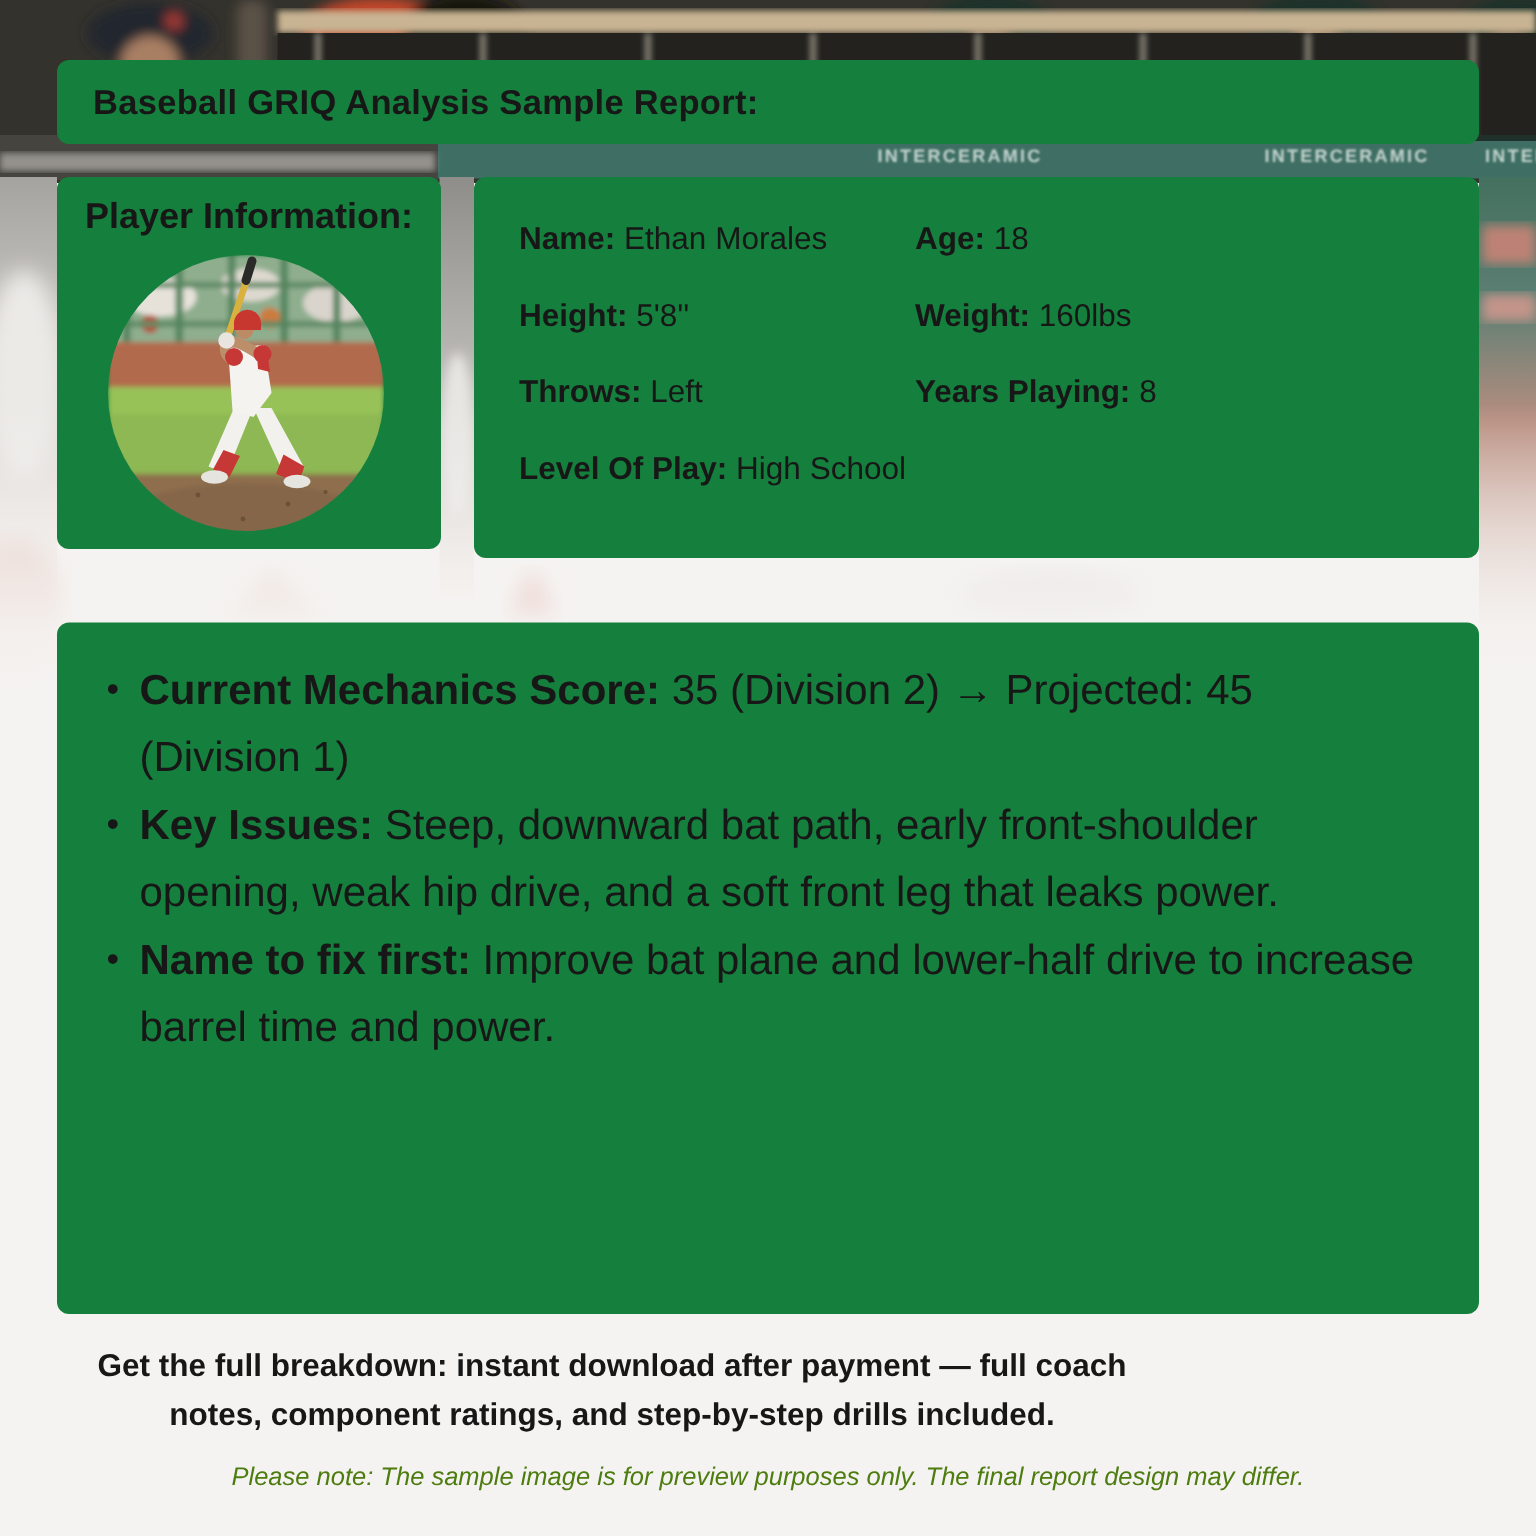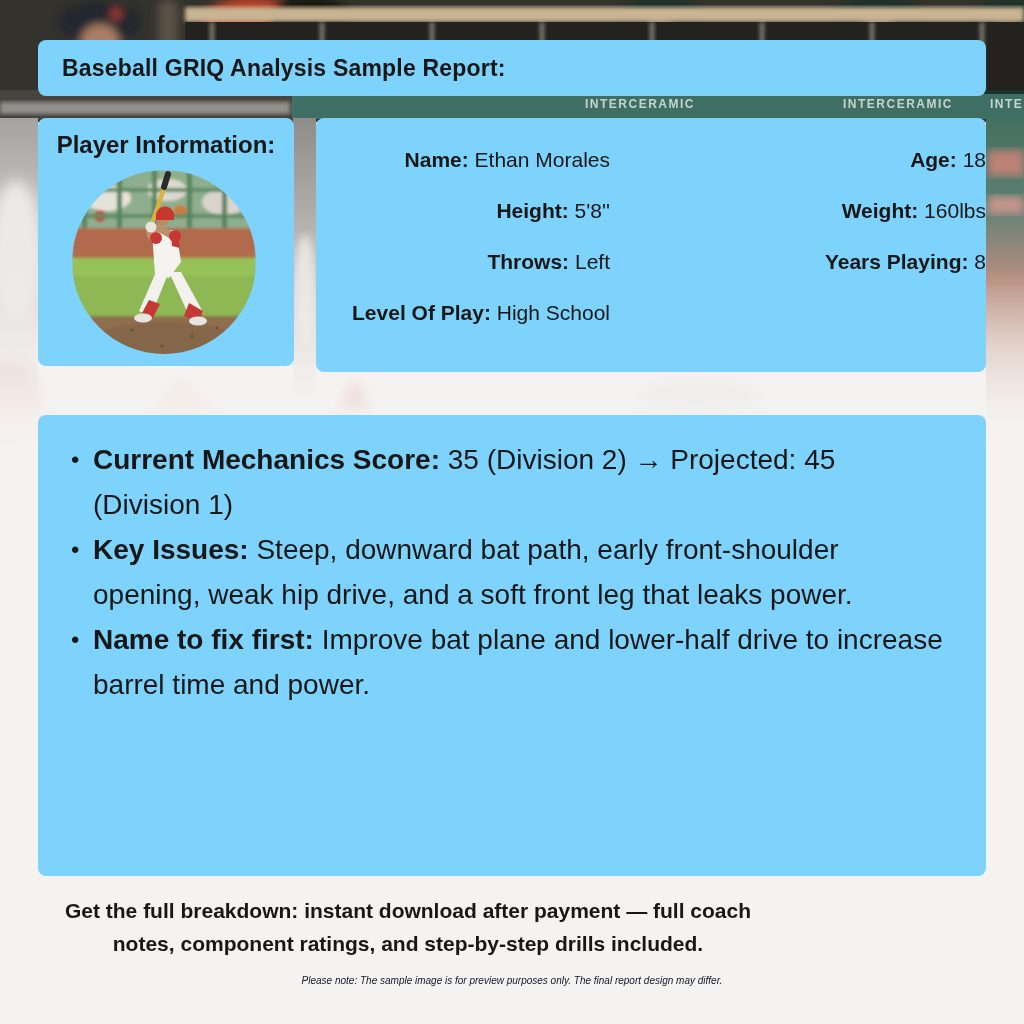--- a/index.html
+++ b/index.html
@@ -10,43 +10,43 @@
   
   .bg { position:absolute; inset:0; }
   .bg svg { position:absolute; left:0; top:0; }
   .banner-text { position:absolute; top:97px; font-size:12px; font-weight:bold; letter-spacing:1.5px;
                  color:rgba(233,240,236,0.78); filter:blur(0.6px); white-space:nowrap; }
   .bg-fade { position:absolute; left:0; top:0; width:1024px; height:490px;
              background:linear-gradient(to bottom, rgba(245,243,241,0) 0%, rgba(245,243,241,0) 55%,
                         rgba(245,243,241,0.55) 72%, rgba(245,243,241,0.92) 86%, #f5f3f1 97%); }
 
   
-  .card { position:absolute; background:#7dd3fc; border-radius:8px; }
+  .card { position:absolute; background:#15803d; border-radius:8px; }
   .header-card { left:38px; top:40px; width:948px; height:56px; display:flex; align-items:center; padding-left:24px; }
   .header-card h1 { font-size:23px; font-weight:bold; letter-spacing:0.2px; }
 
   .player-card { left:38px; top:118px; width:256px; height:248px; }
   .player-card h2 { font-size:24px; font-weight:bold; text-align:center; margin-top:13px; }
   .photo { position:absolute; left:34px; top:52px; width:184px; height:184px; border-radius:50%; overflow:hidden; }
 
   .details-card { left:316px; top:118px; width:670px; height:254px; padding:16px 0 0 30px; }
-  .details-grid { display:grid; grid-template-columns:264px auto; grid-auto-rows:51px; align-items:center;text-align:right; }
+  .details-grid { display:grid; grid-template-columns:264px auto; grid-auto-rows:51px; align-items:center; }
   .field { font-size:21px; white-space:nowrap; }
   .field strong { font-weight:bold; }
 
   .analysis-card { left:38px; top:415px; width:948px; height:461px; padding:22px 40px 0 33px; }
   .analysis-card ul { list-style:none; }
   .analysis-card li { position:relative; padding-left:22px; font-size:28px; line-height:45px; }
   .analysis-card li::before { content:"•"; position:absolute; left:0; top:0; font-size:24px; }
   .analysis-card strong { font-weight:bold; }
 
   .cta { position:absolute; left:0; top:894px; width:816px; padding:0 36px; text-align:center;
          font-size:21px; font-weight:bold; line-height:33px; }
   .disclaimer { position:absolute; left:0; top:975px; width:1024px; text-align:center;
-                font-style:italic; font-size:10px; color:#0f172a; }
+                font-style:italic; font-size:17px; color:#4d7c0f; }
 </style>
 </head>
 <body>
 
 <div class="page">
 
   <div class="bg">
     <svg width="1024" height="500" viewBox="0 0 1024 500">
       <defs>
         <filter id="b2">

